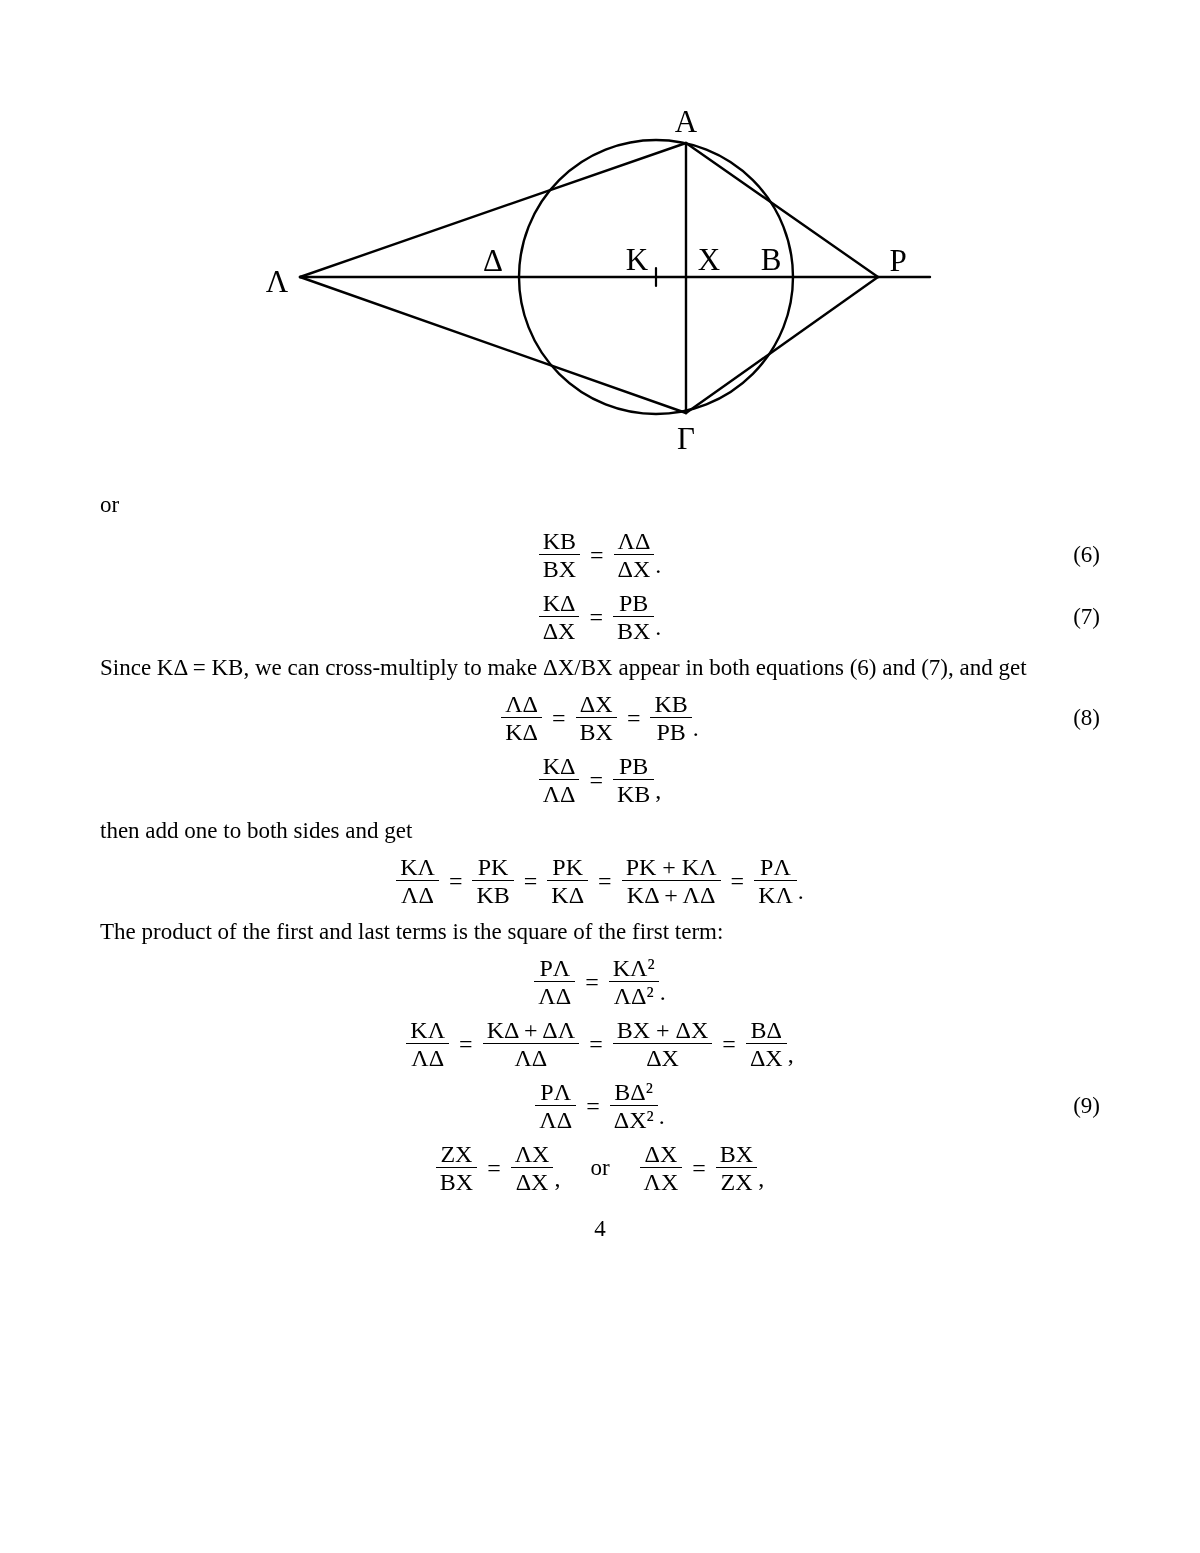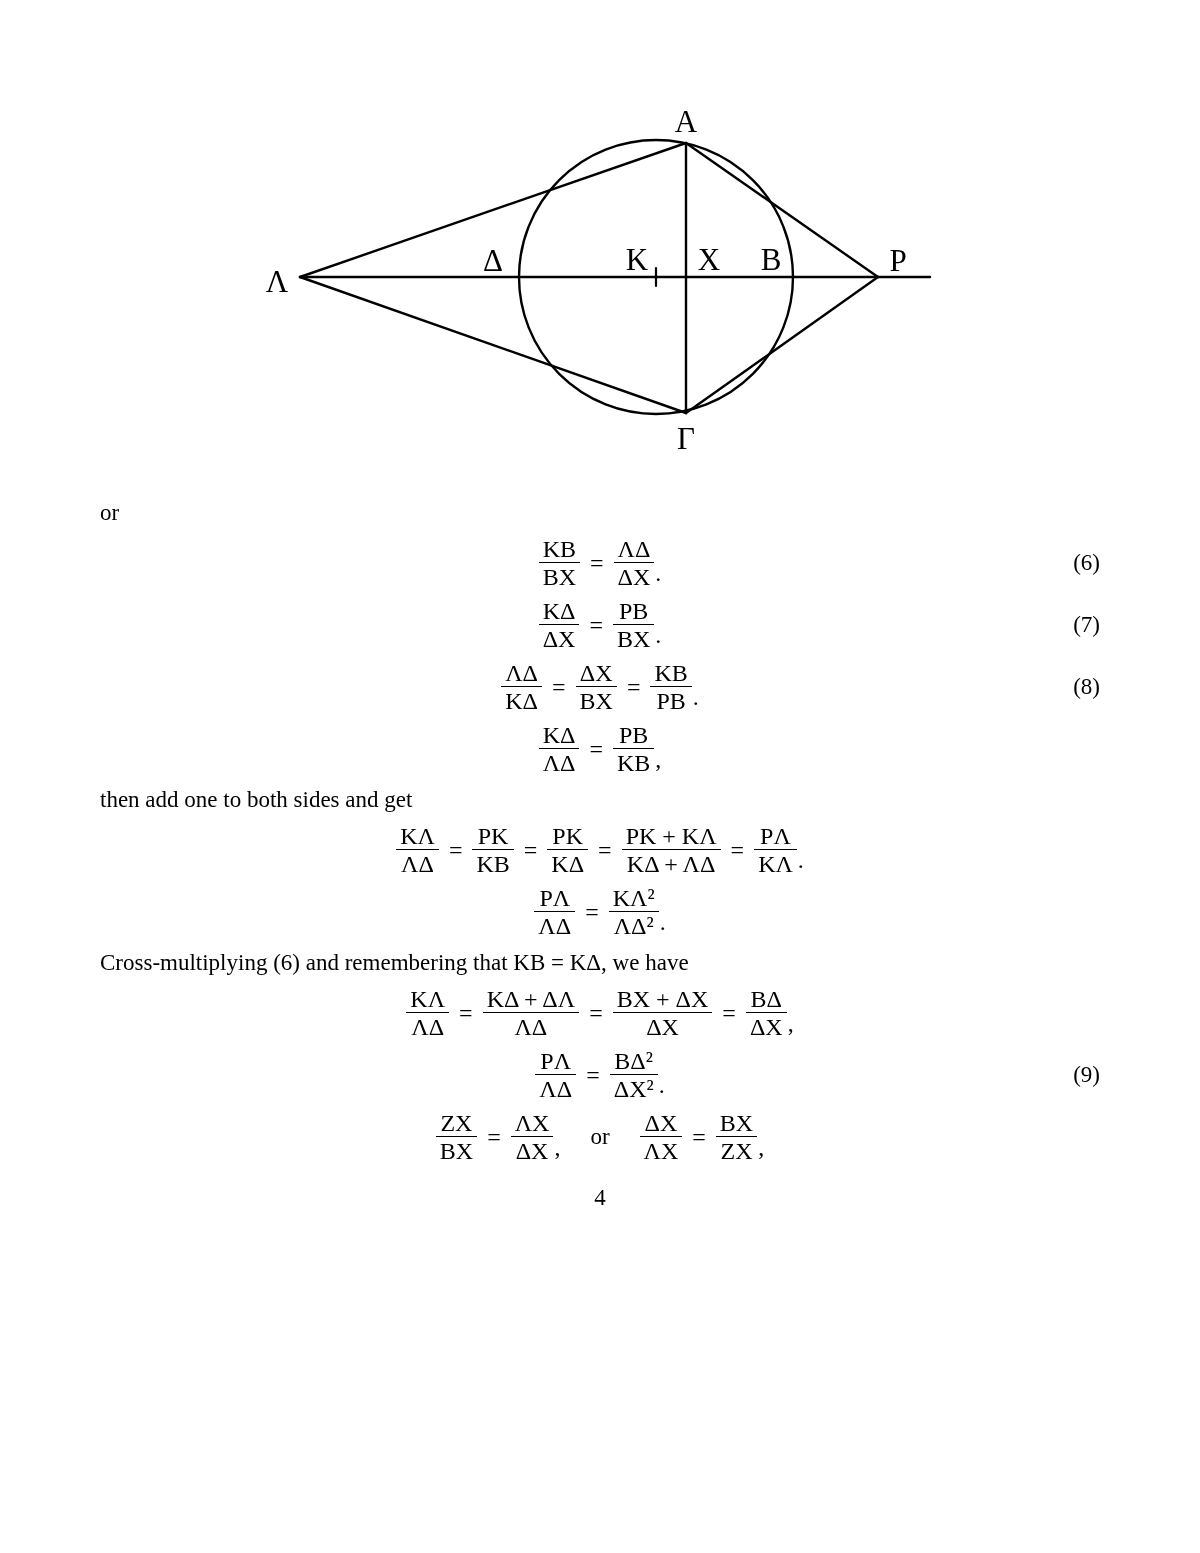--- a/index.html
+++ b/index.html
@@ -5,21 +5,21 @@
   * { margin:0; padding:0; box-sizing:border-box; }
   html,body { background:#ffffff; }
   .page {
     position:relative; width:1200px; height:1553px; margin:0 auto;
     background:#ffffff; color:#000;
     font-family:"Liberation Serif","DejaVu Serif",serif;
     overflow:hidden;
   }
   .diagram { display:block; }
   .diagram text { font-family:"Liberation Serif","DejaVu Serif",serif; }
-  .content { width:1000px; margin:16px auto; padding-top:20px; }
+  .content { width:1000px; margin:8px auto; padding-top:20px; }
   .para { font-size:23px; line-height:30px; text-align:left; }
   .para.justify { text-align:justify; }
   .eqrow {
     position:relative; display:flex; justify-content:center; align-items:flex-start;
     margin:9px 0 10px 0;
     font-family:Liberation Serif, serif;
   }
   .eq { display:flex; align-items:center; font-size:24px; }
   .frac { display:inline-flex; flex-direction:column; align-items:stretch; }
   .frac .num {
@@ -92,20 +92,21 @@
           </span>
           <span class="op">=</span>
           <span class="frac">
             <span class="num">PB</span>
             <span class="den">BX</span>
           </span>
           <span class="punct">.</span>
         </div>
         <span class="tag">(7)</span>
       </div>
+      <p class="para">Since KΔ = KB, we can cross-multiply to make ΔX/BX appear in both equations (6) and (7), and get</p>
       <div class="eqrow">
         <div class="eq">
           <span class="frac">
             <span class="num">ΛΔ</span>
             <span class="den">KΔ</span>
           </span>
           <span class="op">=</span>
           <span class="frac">
             <span class="num">ΔX</span>
             <span class="den">BX</span>
@@ -156,35 +157,35 @@
             <span class="den">KΔ + ΛΔ</span>
           </span>
           <span class="op">=</span>
           <span class="frac">
             <span class="num">PΛ</span>
             <span class="den">KΛ</span>
           </span>
           <span class="punct">.</span>
         </div>
       </div>
+      <p class="para">The product of the first and last terms is the square of the first term:</p>
       <div class="eqrow">
         <div class="eq">
           <span class="frac">
             <span class="num">PΛ</span>
             <span class="den">ΛΔ</span>
           </span>
           <span class="op">=</span>
           <span class="frac">
             <span class="num">KΛ²</span>
             <span class="den">ΛΔ²</span>
           </span>
           <span class="punct">.</span>
         </div>
       </div>
-      <p class="para">Cross-multiplying (6) and remembering that KB = KΔ, we have</p>
       <div class="eqrow">
         <div class="eq">
           <span class="frac">
             <span class="num">KΛ</span>
             <span class="den">ΛΔ</span>
           </span>
           <span class="op">=</span>
           <span class="frac">
             <span class="num">KΔ + ΔΛ</span>
             <span class="den">ΛΔ</span>

